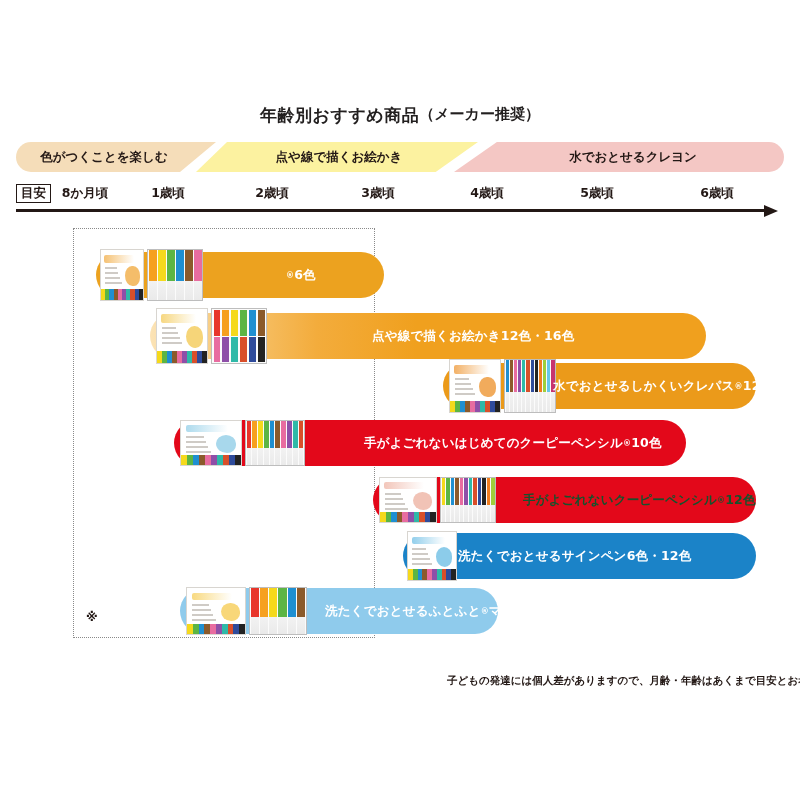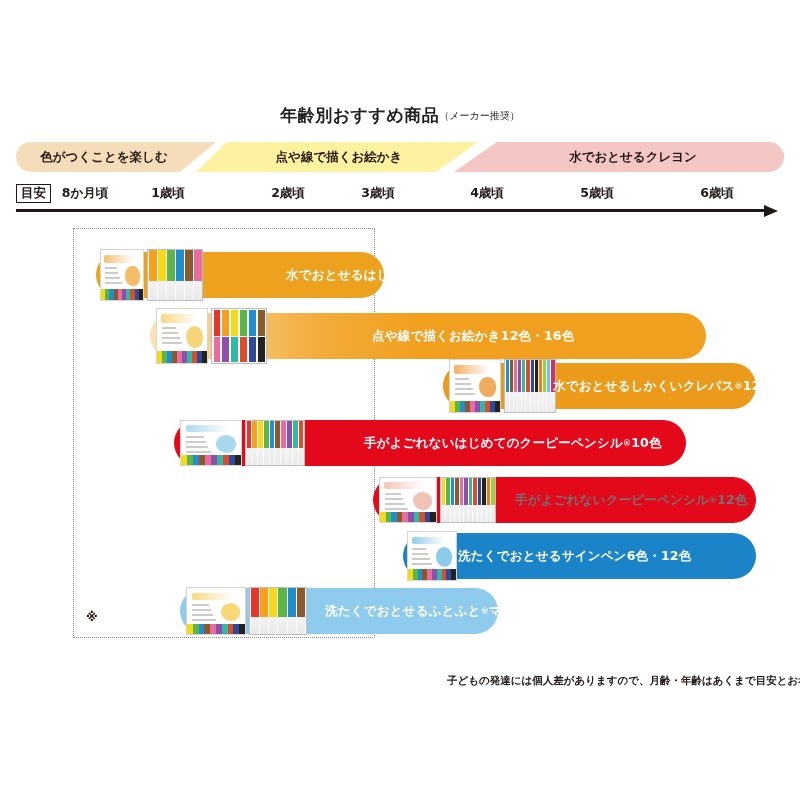--- a/index.html
+++ b/index.html
@@ -15,21 +15,21 @@
   
   .title-wrap{
     position:absolute;left:0;top:104px;width:800px;
     text-align:center;
     white-space:nowrap;
   }
   .title-main{
     font-size:17px;font-weight:bold;color:#221f1f;letter-spacing:.5px;
   }
   .title-sub{
-    font-size:10px;font-weight:normal;color:#221f1f;letter-spacing:0px;
+    font-size:15px;font-weight:bold;color:#221f1f;letter-spacing:0px;
     vertical-align:2px;
   }
 
   
   .band-row{
     position:absolute;left:16px;top:142px;width:768px;height:30px;
   }
   .band{
     position:absolute;top:0;height:30px;
     display:flex;align-items:center;justify-content:center;
@@ -181,21 +181,21 @@
     <div class="band band-3">
       <span class="band-txt">水でおとせるクレヨン</span>
     </div>
   </div>
 
   <div class="axis-area">
     <div class="meyasu-box">目安</div>
     <div id="axis-ticks">
         <div class="age-label" style="left: 85px;">8か月頃</div>
         <div class="age-label" style="left: 168px;">1歳頃</div>
-        <div class="age-label" style="left: 288px;">2歳頃</div>
+        <div class="age-label" style="left: 272px;">2歳頃</div>
         <div class="age-label" style="left: 378px;">3歳頃</div>
         <div class="age-label" style="left: 487px;">4歳頃</div>
         <div class="age-label" style="left: 597px;">5歳頃</div>
         <div class="age-label" style="left: 717px;">6歳頃</div>
       </div>
     <div class="axis-line"></div>
     <div class="axis-arrow"></div>
   </div>
 
   <div class="dotted-box"></div>
@@ -230,21 +230,20 @@
           <div class="case" style="width: 56px; height: 52px; margin-left: 3px;">
             <i style="background: linear-gradient(rgb(246, 160, 31) 0%, rgb(246, 160, 31) 62%, rgb(242, 242, 242) 62%, rgb(234, 234, 234) 100%);"></i>
             <i style="background: linear-gradient(rgb(245, 217, 28) 0%, rgb(245, 217, 28) 62%, rgb(242, 242, 242) 62%, rgb(234, 234, 234) 100%);"></i>
             <i style="background: linear-gradient(rgb(92, 181, 68) 0%, rgb(92, 181, 68) 62%, rgb(242, 242, 242) 62%, rgb(234, 234, 234) 100%);"></i>
             <i style="background: linear-gradient(rgb(31, 143, 209) 0%, rgb(31, 143, 209) 62%, rgb(242, 242, 242) 62%, rgb(234, 234, 234) 100%);"></i>
             <i style="background: linear-gradient(rgb(139, 90, 43) 0%, rgb(139, 90, 43) 62%, rgb(242, 242, 242) 62%, rgb(234, 234, 234) 100%);"></i>
             <i style="background: linear-gradient(rgb(232, 108, 160) 0%, rgb(232, 108, 160) 62%, rgb(242, 242, 242) 62%, rgb(234, 234, 234) 100%);"></i>
           </div>
         </div>
         <div class="pbar-label" style="left: 190px; color: rgb(255, 255, 255);">
-          <span>水でおとせるはじめてのふとふとクレパス</span>
           <span class="reg">®</span>
           <span> 6色</span>
         </div>
       </div>
       <div class="prow" style="left: 150px; top: 313px; width: 556px;">
         <div class="pbar" style="background: linear-gradient(90deg, rgb(251, 227, 182) 0%, rgb(247, 200, 120) 14%, rgb(243, 172, 60) 30%, rgb(240, 160, 30) 48%, rgb(240, 160, 30) 100%);"></div>
         <div class="thumb-group" style="left: 6px;">
           <div class="pkg" style="width: 52px; height: 56px;">
             <div class="pkg-title" style="background: linear-gradient(90deg, rgb(245, 208, 106), rgb(255, 255, 255));"></div>
             <div class="pkg-blob" style="background: rgb(245, 208, 106);"></div>
@@ -418,21 +417,21 @@
             <i style="background: linear-gradient(rgb(232, 108, 160) 0%, rgb(232, 108, 160) 62%, rgb(242, 242, 242) 62%, rgb(234, 234, 234) 100%);"></i>
             <i style="background: linear-gradient(rgb(142, 79, 168) 0%, rgb(142, 79, 168) 62%, rgb(242, 242, 242) 62%, rgb(234, 234, 234) 100%);"></i>
             <i style="background: linear-gradient(rgb(47, 185, 168) 0%, rgb(47, 185, 168) 62%, rgb(242, 242, 242) 62%, rgb(234, 234, 234) 100%);"></i>
             <i style="background: linear-gradient(rgb(217, 79, 42) 0%, rgb(217, 79, 42) 62%, rgb(242, 242, 242) 62%, rgb(234, 234, 234) 100%);"></i>
             <i style="background: linear-gradient(rgb(46, 75, 155) 0%, rgb(46, 75, 155) 62%, rgb(242, 242, 242) 62%, rgb(234, 234, 234) 100%);"></i>
             <i style="background: linear-gradient(rgb(34, 34, 34) 0%, rgb(34, 34, 34) 62%, rgb(242, 242, 242) 62%, rgb(234, 234, 234) 100%);"></i>
             <i style="background: linear-gradient(rgb(240, 124, 30) 0%, rgb(240, 124, 30) 62%, rgb(242, 242, 242) 62%, rgb(234, 234, 234) 100%);"></i>
             <i style="background: linear-gradient(rgb(159, 207, 58) 0%, rgb(159, 207, 58) 62%, rgb(242, 242, 242) 62%, rgb(234, 234, 234) 100%);"></i>
           </div>
         </div>
-        <div class="pbar-label" style="left: 142px; color: #737373;">
+        <div class="pbar-label" style="left: 150px; color: #14532d;">
           <span>手がよごれないクーピーペンシル</span>
           <span class="reg">®</span>
           <span> 12色</span>
         </div>
       </div>
       <div class="prow" style="left: 403px; top: 533px; width: 353px;">
         <div class="pbar" style="background: rgb(27, 131, 200);"></div>
         <div class="thumb-group" style="left: 4px;">
           <div class="pkg" style="width: 50px; height: 50px;">
             <div class="pkg-title" style="background: linear-gradient(90deg, rgb(127, 198, 232), rgb(255, 255, 255));"></div>

